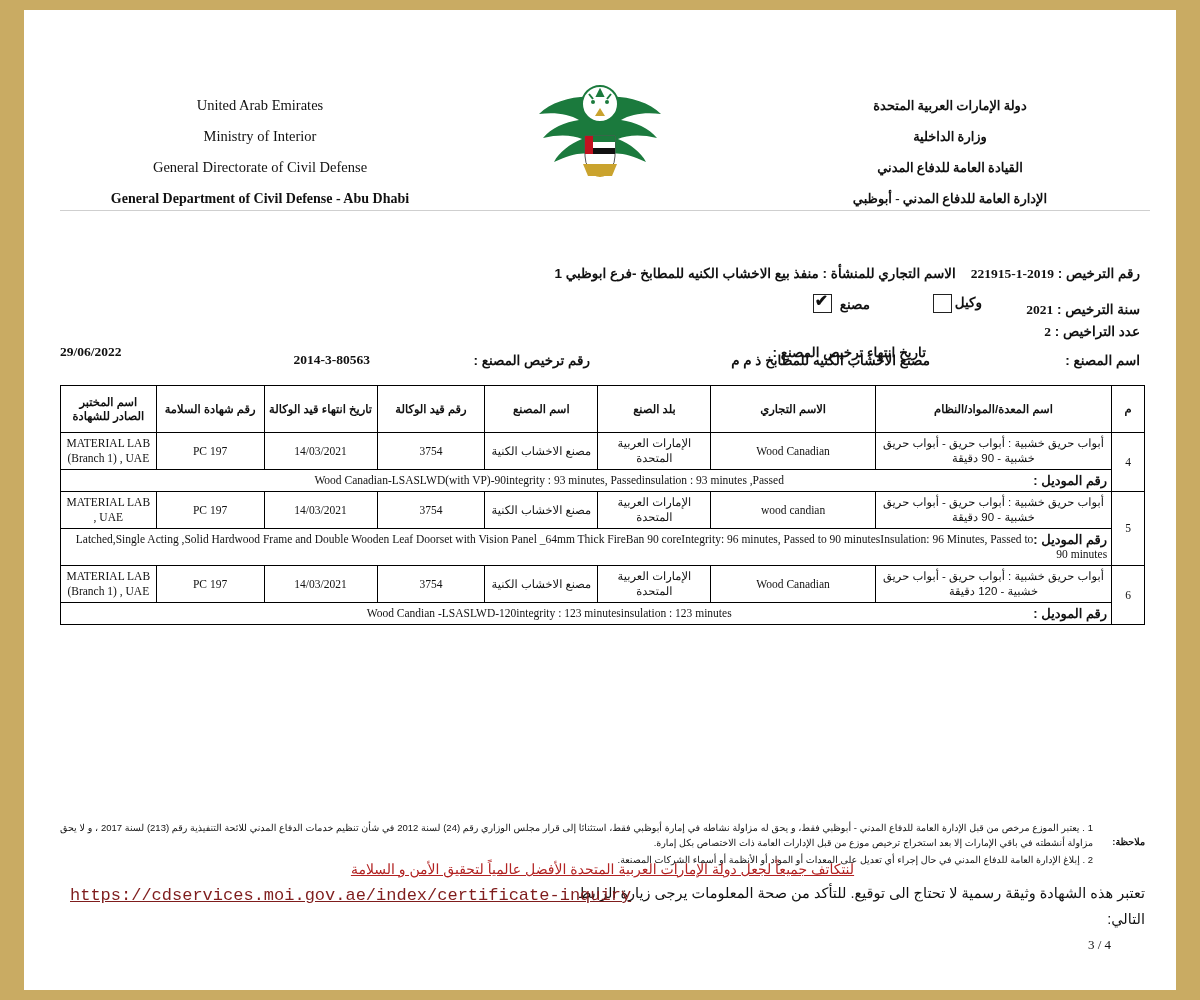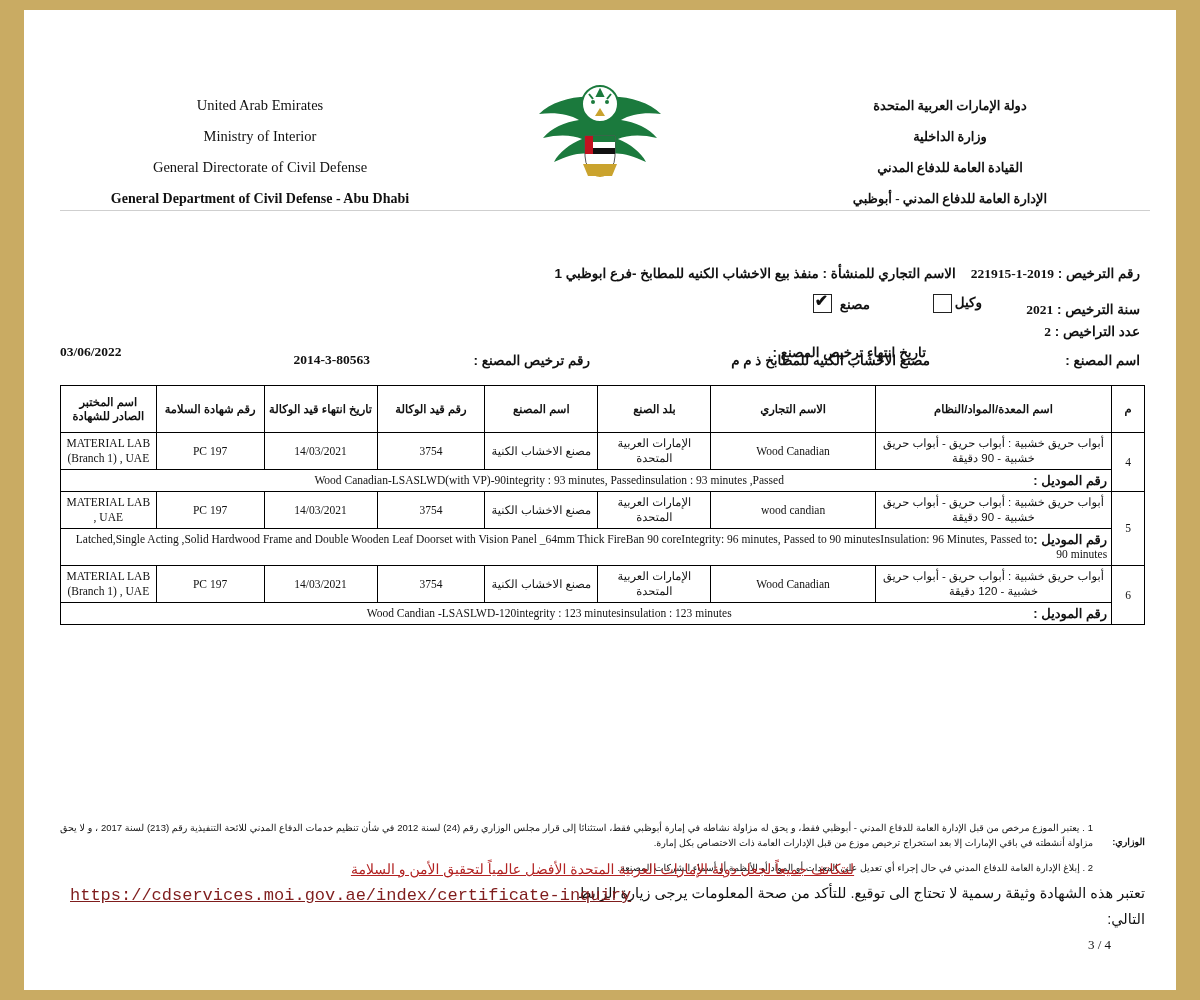--- a/index.html
+++ b/index.html
@@ -210,21 +210,21 @@
     position: absolute;
     right: 0;
     top: 14px;
     font-weight: bold;
     font-size: 9.5px;
   }
   .notes .note-body {
     margin-right: 52px;
     text-align: justify;
   }
-  .notes .n1 { margin-bottom: 10px; }
+  .notes .n1 { margin-bottom: 2px; }
   .banner {
     position: absolute;
     left: 0;
     right: 0;
     top: 42px;
     text-align: center;
     direction: rtl;
     color: #b22222;
     font-weight: normal;
     font-size: 14px;
@@ -364,21 +364,21 @@
         </div>
       </div>
     </div>
 
     <div class="meta" style="top:294px">
       <div class="meta-row">
         <div style="position:absolute; right:234px; top:0;margin-left:36px;">
           <span class="lbl">تاريخ انتهاء ترخيص المصنع :</span>
         </div>
         <div class="m3e">
-          <span class="val mono-num">03/06/2022</span>
+          <span class="val mono-num">29/06/2022</span>
         </div>
       </div>
     </div>
 
     <div class="tbl-wrap">
       <table class="cert">
         <colgroup>
           <col style="width:32px">
           <col style="width:230px">
           <col style="width:160px">
@@ -455,21 +455,21 @@
             <td class="model" colspan="8">
               <span class="mlabel">رقم الموديل :</span>
               <span>Wood Candian -LSASLWD-120integrity : 123 minutesinsulation : 123 minutes</span>
             </td>
           </tr>
         </tbody>
       </table>
     </div>
 
     <div class="notes">
-      <div class="note-label">الوزاري:</div>
+      <div class="note-label">ملاحظة:</div>
       <div class="note-body n1">1 . يعتبر الموزع مرخص من قبل الإدارة العامة للدفاع المدني - أبوظبي فقط، و يحق له مزاولة نشاطه في إمارة أبوظبي فقط، استثنائا إلى قرار مجلس الوزاري رقم (24) لسنة 2012 في شأن تنظيم خدمات الدفاع المدني للائحة التنفيذية رقم (213) لسنة 2017 ، و لا يحق مزاولة أنشطته في باقي الإمارات إلا بعد استخراج ترخيص موزع من قبل الإدارات العامة ذات الاختصاص بكل إمارة.</div>
       <div class="note-body n2">2 . إبلاغ الإدارة العامة للدفاع المدني في حال إجراء أي تعديل على المعدات أو المواد أو الأنظمة أو أسماء الشركات المصنعة.</div>
       <div class="banner">لنتكاتف جميعاً لجعل دولة الإمارات العربية المتحدة الأفضل عالمياً لتحقيق الأمن و السلامة</div>
     </div>
 
     <div class="footer">
       <div class="foot-ar">تعتبر هذه الشهادة وثيقة رسمية لا تحتاج الى توقيع. للتأكد من صحة المعلومات يرجى زيارة الرابط التالي:</div>
       <a class="foot-link" href="#">https://cdservices.moi.gov.ae/index/certificate-inquiry</a>
     </div>
 

